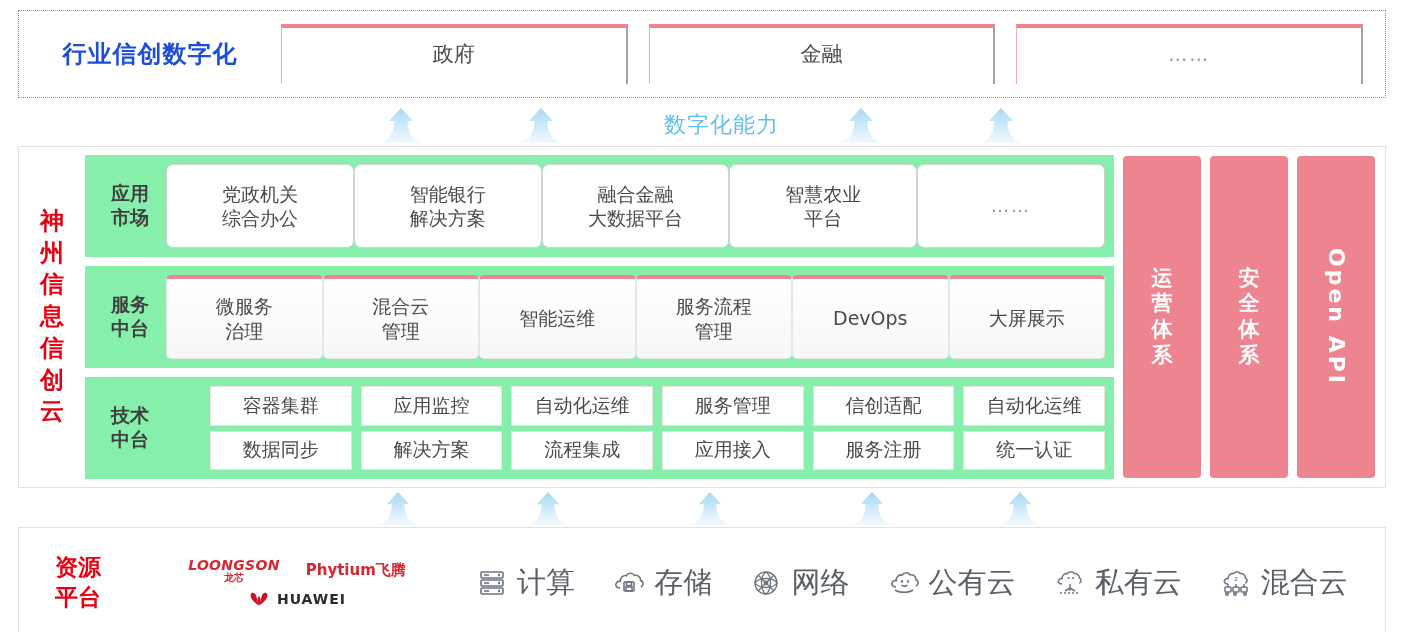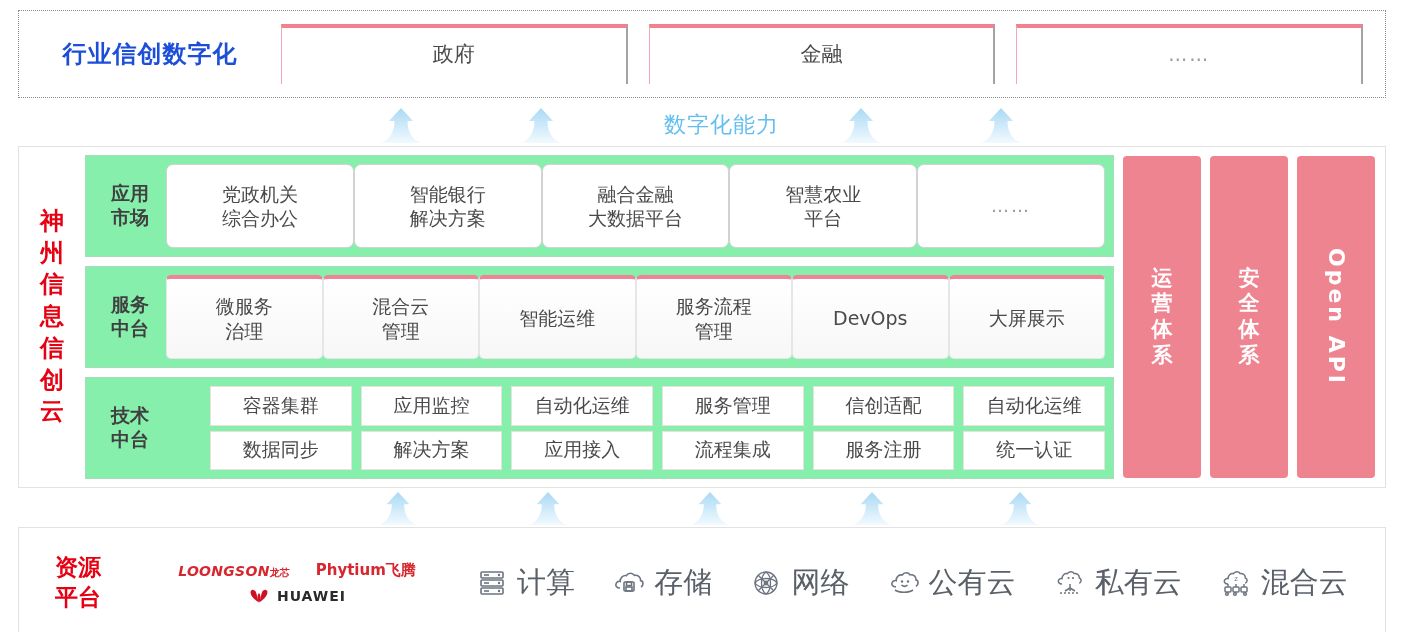--- a/index.html
+++ b/index.html
@@ -147,21 +147,21 @@
   }
   .res-title {
     width: 118px; flex: none; text-align: center;
     color: #e60012; font-size: 23px; font-weight: bold; line-height: 1.3;
   }
   .res-title span { display: block; }
 
   .vendors { width: 320px; flex: none; display: flex; flex-direction: column;
              align-items: center; justify-content: center; gap: 8px; }
   .vendor-line-1 { display: flex; align-items: center; gap: 26px; }
-  .loongson { display: flex; flex-direction: row; align-items: flex-end; line-height: 1; }
+  .loongson { display: flex; flex-direction: column; align-items: center; line-height: 1; }
   .loongson-en { color: #d7262e; font-size: 14px; font-weight: bold; font-style: italic; letter-spacing: 0.3px; }
   .loongson-cn { color: #d7262e; font-size: 10px; font-weight: bold; margin-top: 1px; }
   .phytium { color: #d7262e; font-size: 15px; font-weight: bold; }
   .huawei { display: flex; align-items: flex-start; gap: 7px; }
   .huawei-mark { width: 22px; height: 16px; flex: none; }
   .huawei-txt { color: #2b2b2b; font-size: 14px; font-weight: bold; letter-spacing: 1px; }
 
   .res-items { flex: 1; display: flex; align-items: center; justify-content: space-around; padding-right: 18px; }
   .res-item { display: flex; align-items: center; gap: 9px; }
   .res-ico { width: 32px; height: 32px; flex: none; color: #6c7480; }
@@ -324,24 +324,24 @@
                 </div>
               </div>
               <div class="tech-line">
                 <div class="card-tech">
                   <span>数据同步</span>
                 </div>
                 <div class="card-tech">
                   <span>解决方案</span>
                 </div>
                 <div class="card-tech">
+                  <span>流程集成</span>
+                </div>
+                <div class="card-tech">
                   <span>应用接入</span>
-                </div>
-                <div class="card-tech">
-                  <span>流程集成</span>
                 </div>
                 <div class="card-tech">
                   <span>服务注册</span>
                 </div>
                 <div class="card-tech">
                   <span>统一认证</span>
                 </div>
               </div>
             </div>
           </div>

